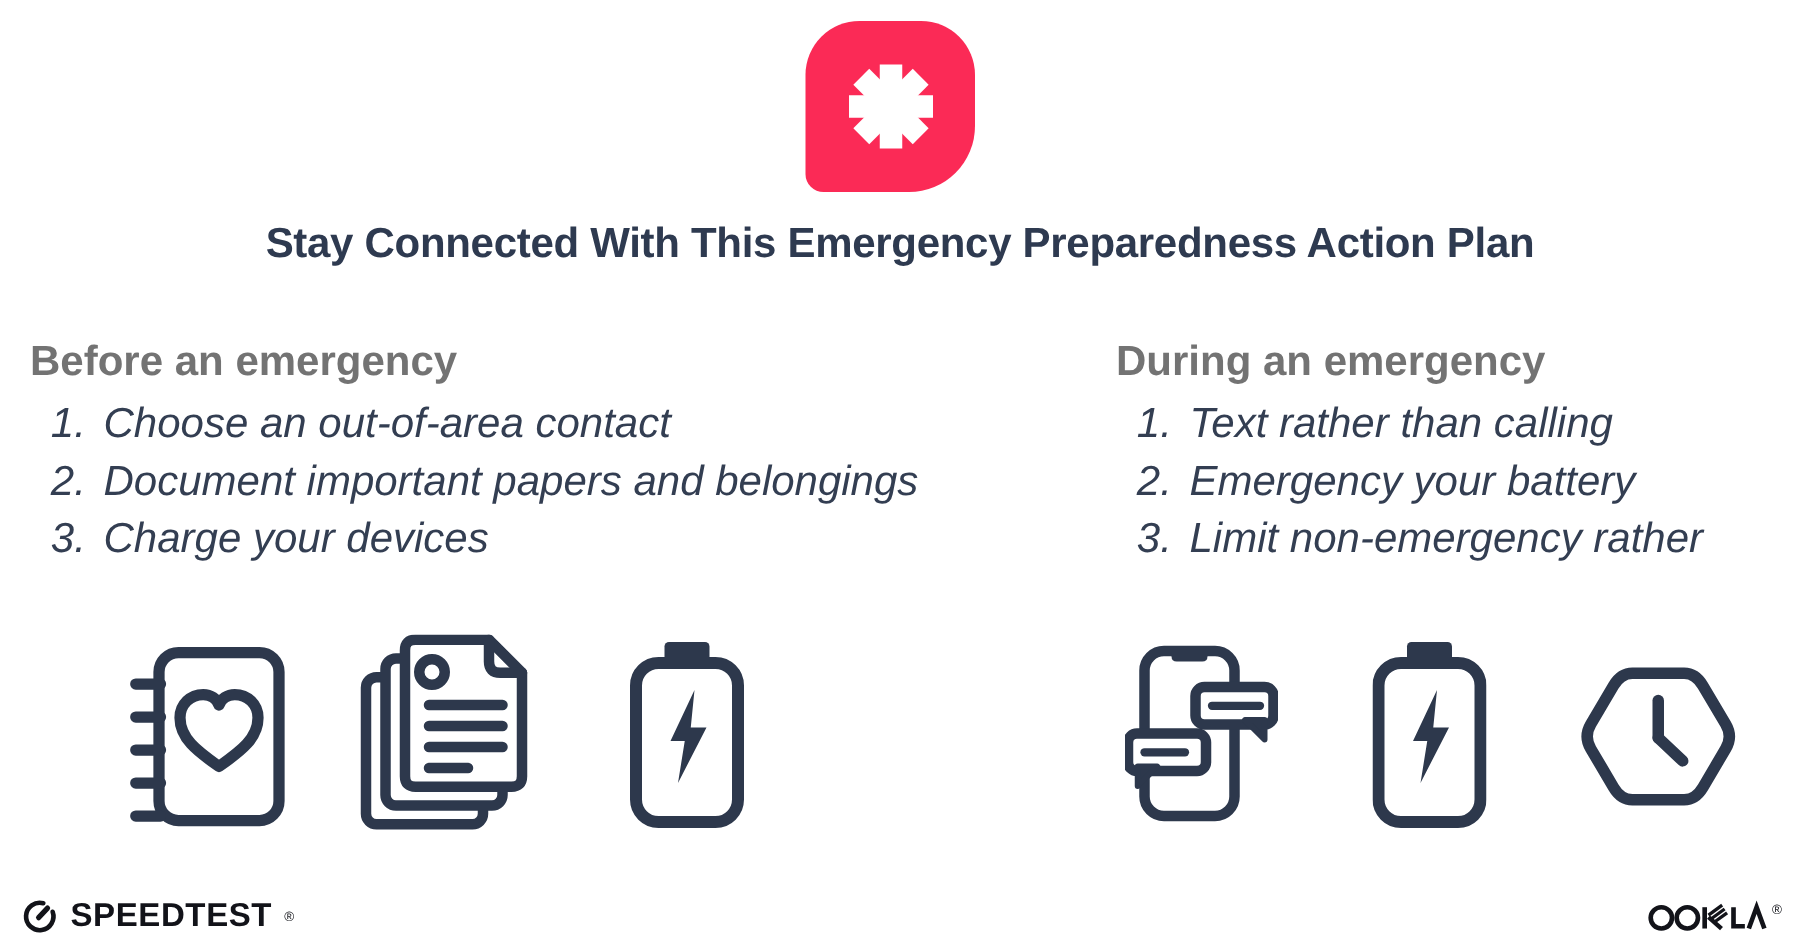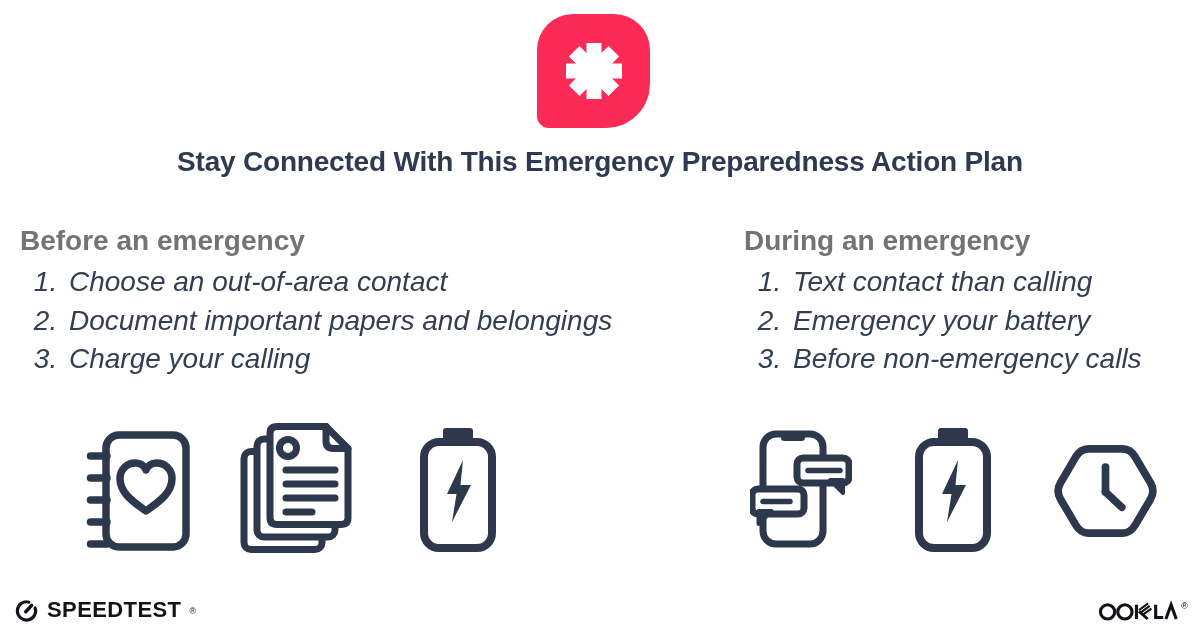--- a/index.html
+++ b/index.html
@@ -107,30 +107,30 @@
     </svg>
   </div>
 
   <h1 class="title">Stay Connected With This Emergency Preparedness Action Plan</h1>
 
   <section class="col col-before">
     <h2>Before an emergency</h2>
     <ol>
       <li>Choose an out-of-area contact</li>
       <li>Document important papers and belongings</li>
-      <li>Charge your calling</li>
+      <li>Charge your devices</li>
     </ol>
   </section>
 
   <section class="col col-during">
     <h2>During an emergency</h2>
     <ol>
-      <li>Text contact than calling</li>
+      <li>Text rather than calling</li>
       <li>Emergency your battery</li>
-      <li>Before non-emergency calls</li>
+      <li>Limit non-emergency rather</li>
     </ol>
   </section>
 
   <span class="icon-slot slot-notebook">
     <svg viewBox="0 0 104 122" fill="none" stroke="#2d384c" stroke-width="7.5" stroke-linecap="round" stroke-linejoin="round">
       <rect x="20" y="5" width="80" height="112" rx="13"></rect>
       <line x1="4.5" y1="26" x2="21" y2="26"></line>
       <line x1="4.5" y1="48" x2="21" y2="48"></line>
       <line x1="4.5" y1="70" x2="21" y2="70"></line>
       <line x1="4.5" y1="92" x2="21" y2="92"></line>

